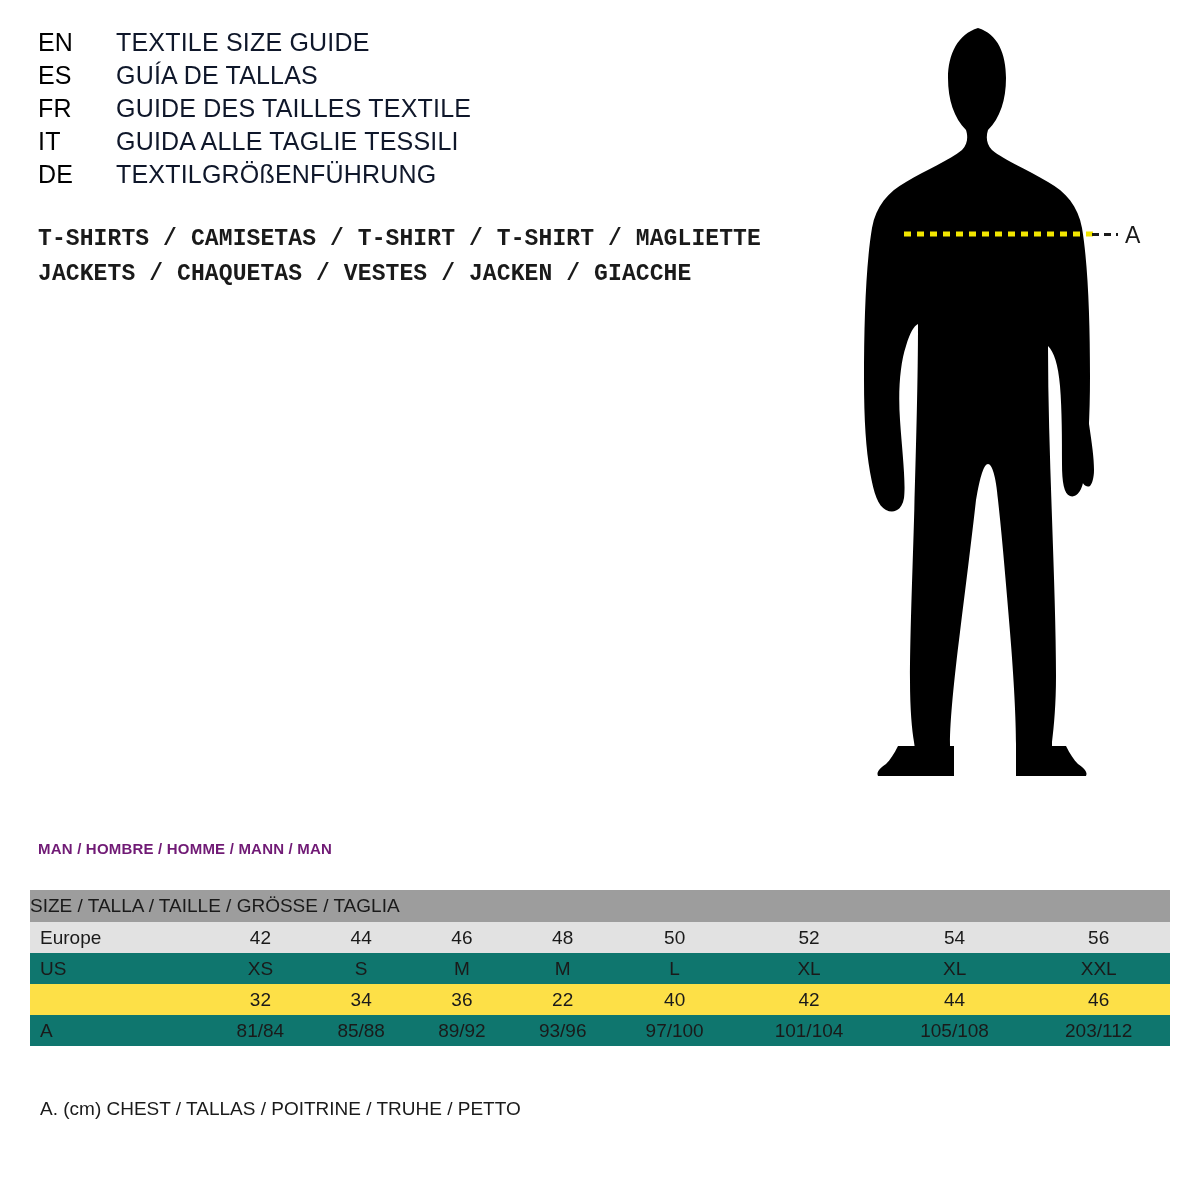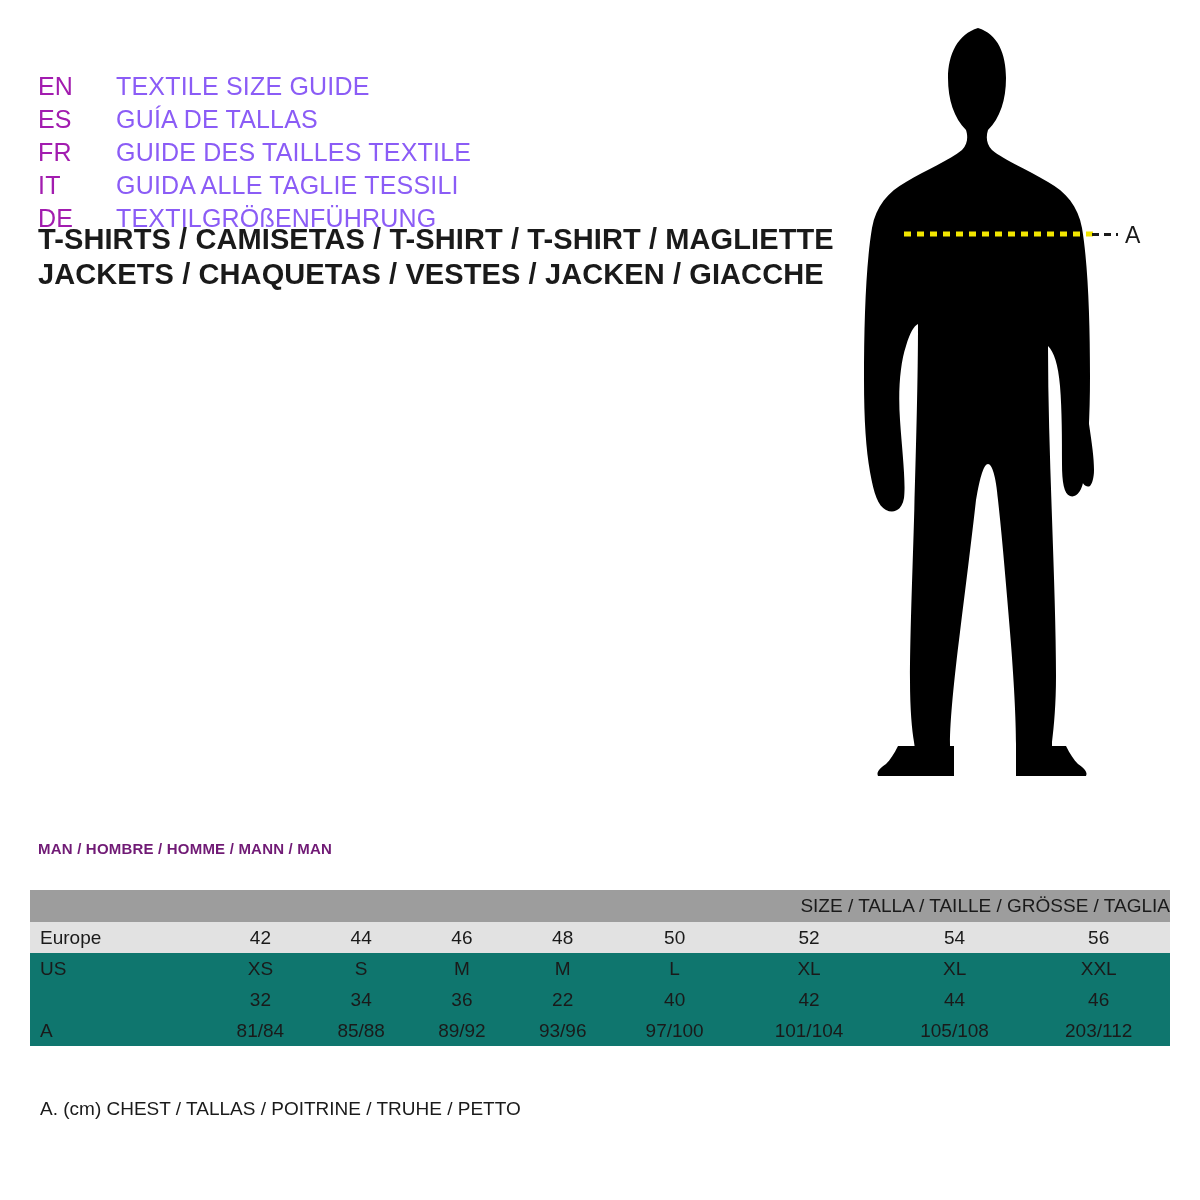--- a/index.html
+++ b/index.html
@@ -31,41 +31,41 @@
   .lang-row {
     display: flex;
     align-items: baseline;
     height: 33px;
     font-size: 25px;
     letter-spacing: 0.2px;
   }
   .lang-code {
     width: 78px;
     flex: 0 0 78px;
-    color: #a21caf;
-    margin-top: 44px;
+    color: #000000;
   }
   .lang-text {
-    color: #8b5cf6;
+    color: #0f172a;
   }
 
   
   .cat-block {
     position: absolute;
     left: 38px;
     top: 222px;
     width: 760px;
   }
   .cat-line {
-    font-size: 29px;
+    font-size: 23px;
     font-weight: bold;
     line-height: 35px;
     letter-spacing: 0.1px;
     color: #1a1a1a;
     white-space: nowrap;
+    font-family: Liberation Mono, monospace;
   }
 
   
   .figure {
     position: absolute;
     left: 830px;
     top: 20px;
     width: 340px;
     height: 760px;
   }
@@ -115,26 +115,26 @@
   }
   .size-table td.label-cell {
     text-align: left;
     padding-left: 10px;
     width: 170px;
     margin-left: 36px;
   }
   .row-head td {
     background: #9d9d9d;
     color: #1a1a1a;
-    text-align: right;
+    text-align: left;
     font-size: 19px;
     height: 32px;
   }
   .row-light td { background: #e2e2e2; }
-  .row-lighter td { background: #0f766e; }
+  .row-lighter td { background: #fde047; }
   .row-grey td { background: #0f766e; }
 
   .footnote {
     position: absolute;
     left: 40px;
     top: 1098px;
     font-size: 19px;
     color: #1a1a1a;
   }
 </style>

